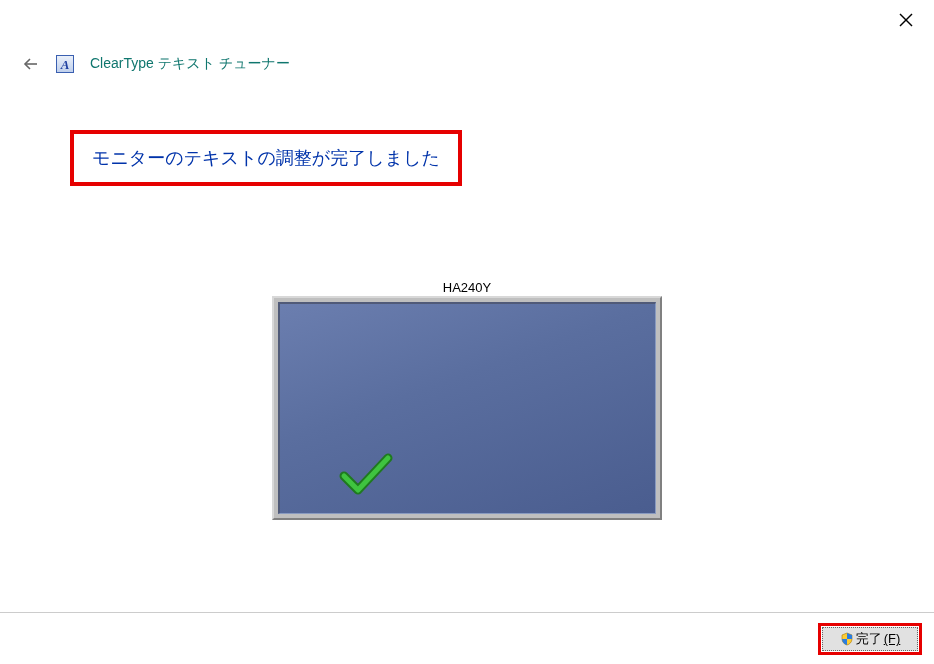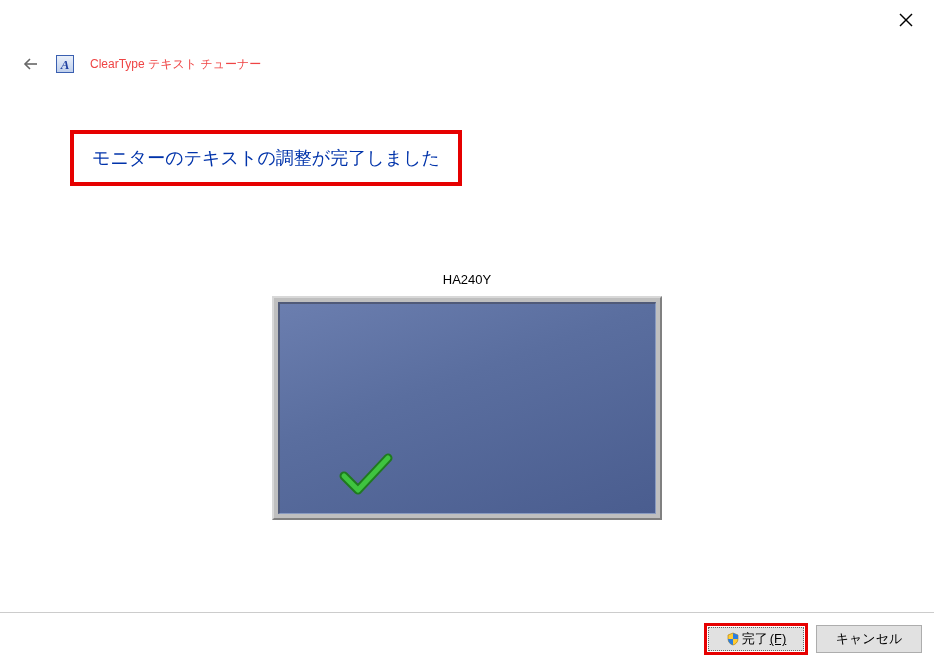--- a/index.html
+++ b/index.html
@@ -57,38 +57,38 @@
       border: 1px solid #3a5fb0;
       background: linear-gradient(180deg, #eaf0fa 0%, #c0d0ec 100%);
       font-family: Georgia, serif;
       font-weight: bold;
       font-size: 13px;
       color: #2040a0;
       line-height: 1;
       font-style: italic;
     }
     .app-title {
-      font-size: 12px;
-      color: #ef4444;
+      font-size: 14px;
+      color: #0f766e;
     }
     .heading-highlight {
       position: absolute;
       top: 130px;
       left: 70px;
       border: 4px solid #e60000;
       padding: 12px 18px;
       background: #fff;
     }
     .heading-text {
       font-size: 18px;
       color: #0033aa;
     }
     .monitor-label {
       position: absolute;
-      top: 272px;
+      top: 280px;
       left: 50%;
       transform: translateX(-50%);
       font-size: 13px;
       color: #000;
     }
     .monitor-frame {
       position: absolute;
       top: 296px;
       left: 50%;
       transform: translateX(-50%);
@@ -211,16 +211,13 @@
         <svg viewBox="0 0 14 14" width="14" height="14">
           <path d="M7 1 L12 3 L12 7 C12 10 9.5 12.5 7 13 C4.5 12.5 2 10 2 7 L2 3 Z" fill="#ffcc33" stroke="#aa7700" stroke-width="0.6"></path>
           <path d="M7 1 L12 3 L12 7 L7 7 Z" fill="#2b7de0"></path>
           <path d="M7 7 L7 13 C4.5 12.5 2 10 2 7 Z" fill="#2b7de0"></path>
         </svg>
       </span>
       <span>完了</span>
         <span class="underline">(F)</span>
     </button>
   </div>
-  <button class="btn">
-    <span>キャンセル</span>
-  </button>
 </div>
 
 </body></html>

